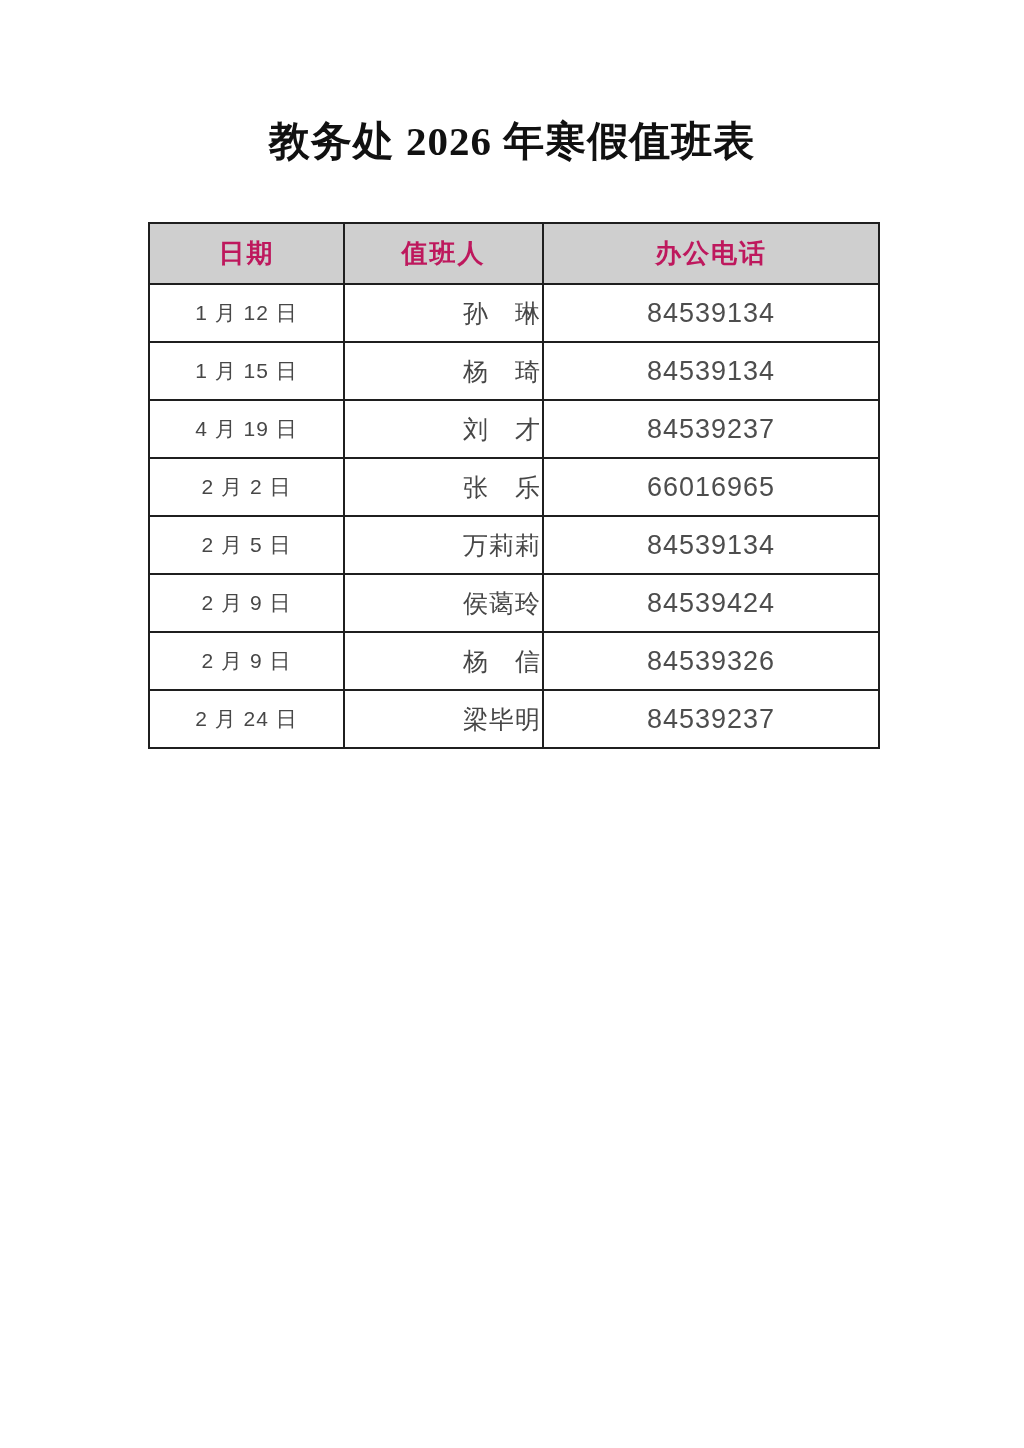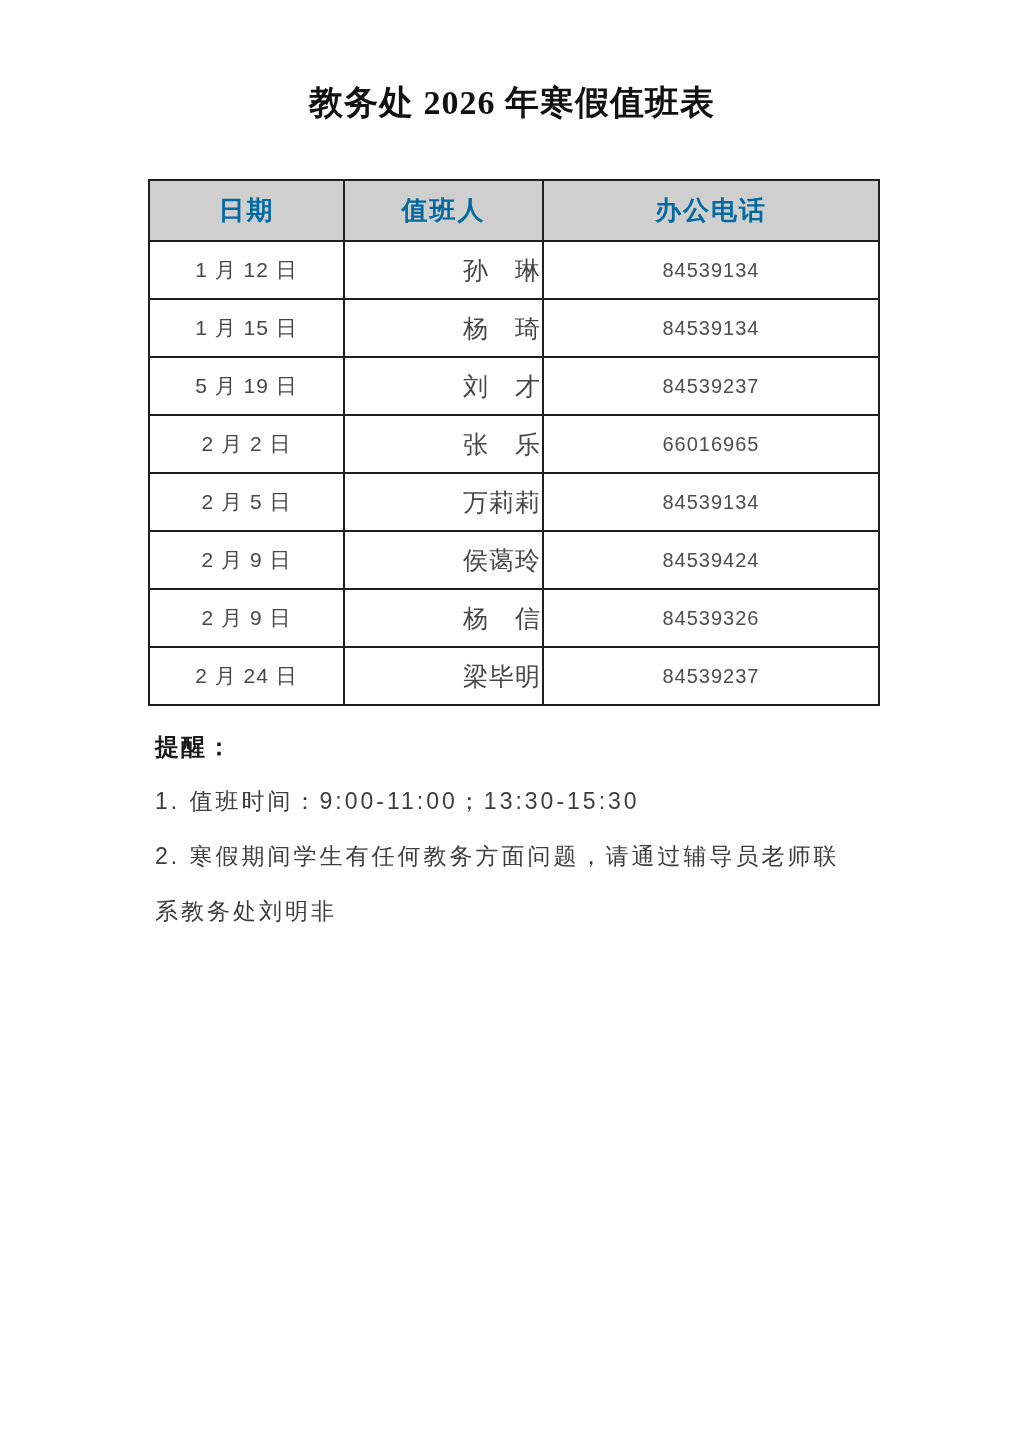--- a/index.html
+++ b/index.html
@@ -12,58 +12,58 @@
     font-family: "Liberation Sans", "DejaVu Sans", sans-serif;
   }
   .page {
     position: relative;
     width: 1024px;
     height: 1448px;
     background: #ffffff;
   }
   .doc-title {
     margin: 0;
-    padding-top: 80px;
+    padding-top: 114px;
     text-align: center;
     font-family: "Liberation Serif", "DejaVu Serif", serif;
     font-weight: 700;
-    font-size: 34px;
+    font-size: 41px;
     letter-spacing: 1px;
     color: var(--title-text, #111111);
   }
   table.duty-table {
     border-collapse: collapse;
     table-layout: fixed;
     margin: 53px 0 0 148px;
     width: 730px;
   }
   .duty-table col.c-date   { width: 195px; }
   .duty-table col.c-person { width: 199px; }
   .duty-table col.c-phone  { width: 336px; }
   .duty-table th {
     height: 57px;
     background: var(--header-bg, #cfcfcf);
     border: 2px solid var(--border, #1f1f1f);
     font-size: 26px;
     font-weight: 700;
-    color: #0369a1;
+    color: #be185d;
     letter-spacing: 2px;
     vertical-align: middle;
   }
   .duty-table td {
     height: 54px;
     border: 2px solid var(--border, #1f1f1f);
     text-align: center;
     vertical-align: middle;
     color: var(--cell-text, #474747);
     letter-spacing: 1px;
   }
   .duty-table td.cell-date   { font-size: 21px; }
   .duty-table td.cell-person { font-size: 25px; text-align: right; }
-  .duty-table td.cell-phone  { font-size: 20px; color: #4d4d4d; }
+  .duty-table td.cell-phone  { font-size: 27px; color: #4d4d4d; }
   .notes {
     margin: 14px 0 0 155px;
     width: 702px;
   }
   .notes-heading {
     margin: 0;
     line-height: 54px;
     font-size: 24px;
     font-weight: 700;
     color: #1a1a1a;
@@ -103,21 +103,21 @@
           <td class="cell-date">1 月 12 日</td>
           <td class="cell-person">孙　琳</td>
           <td class="cell-phone">84539134</td>
         </tr>
         <tr>
           <td class="cell-date">1 月 15 日</td>
           <td class="cell-person">杨　琦</td>
           <td class="cell-phone">84539134</td>
         </tr>
         <tr>
-          <td class="cell-date">5 月 19 日</td>
+          <td class="cell-date">4 月 19 日</td>
           <td class="cell-person">刘　才</td>
           <td class="cell-phone">84539237</td>
         </tr>
         <tr>
           <td class="cell-date">2 月 2 日</td>
           <td class="cell-person">张　乐</td>
           <td class="cell-phone">66016965</td>
         </tr>
         <tr>
           <td class="cell-date">2 月 5 日</td>
@@ -135,21 +135,14 @@
           <td class="cell-phone">84539326</td>
         </tr>
         <tr>
           <td class="cell-date">2 月 24 日</td>
           <td class="cell-person">梁毕明</td>
           <td class="cell-phone">84539237</td>
         </tr>
       </tbody>
   </table>
 
-  <div class="notes">
-    <p class="notes-heading">提醒：</p>
-    <div>
-        <p class="note-item">1. 值班时间：9:00-11:00；13:30-15:30</p>
-        <p class="note-item">2. 寒假期间学生有任何教务方面问题，请通过辅导员老师联系教务处刘明非</p>
-      </div>
-  </div>
 
 </div>
 
 </body></html>

